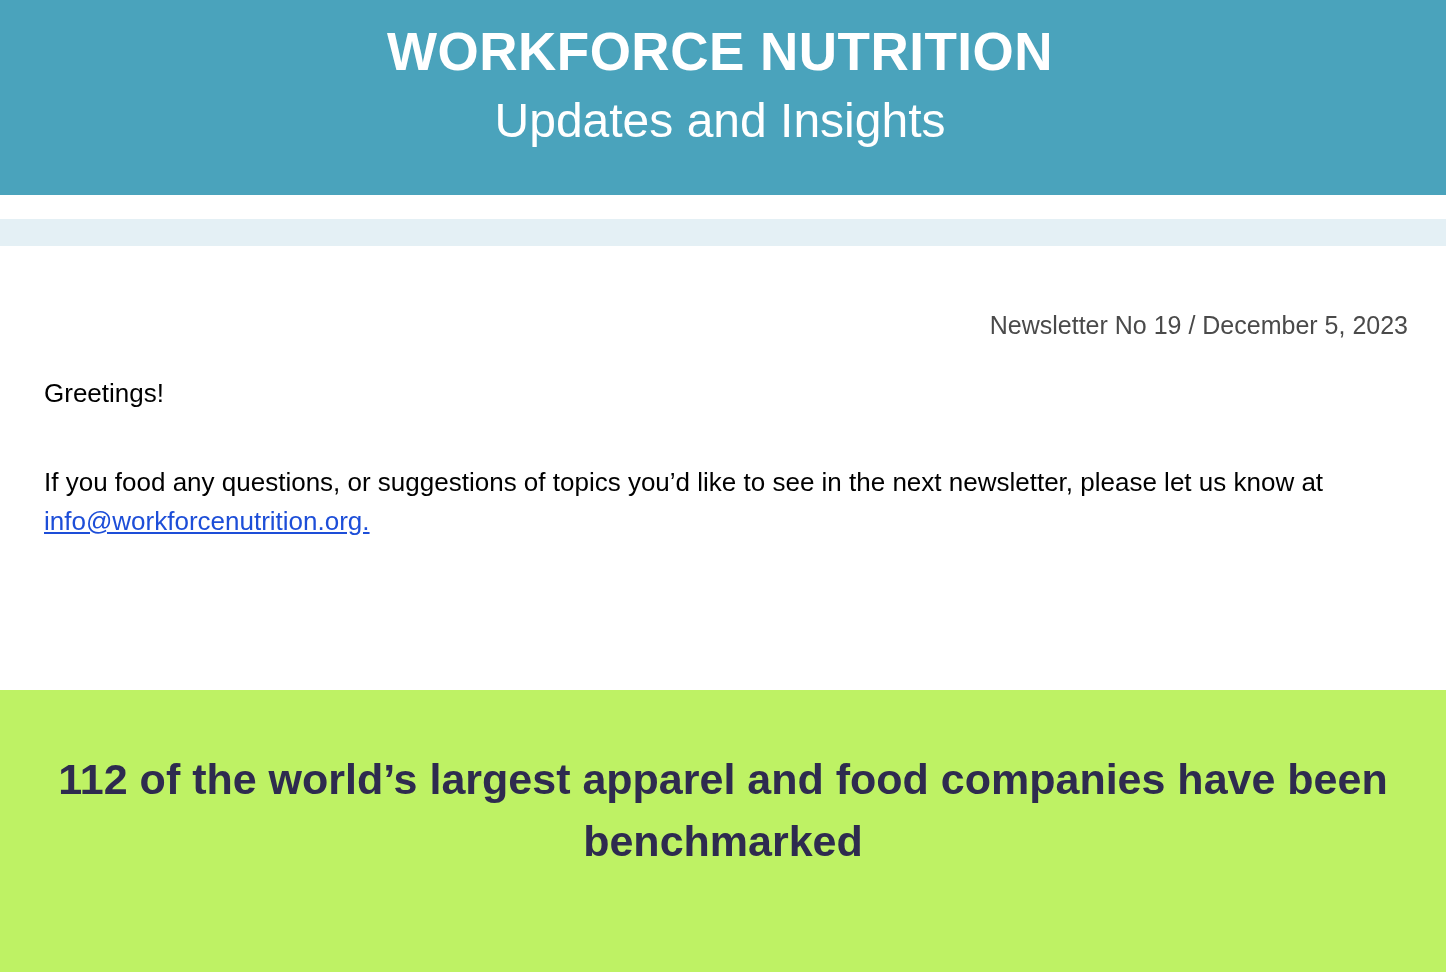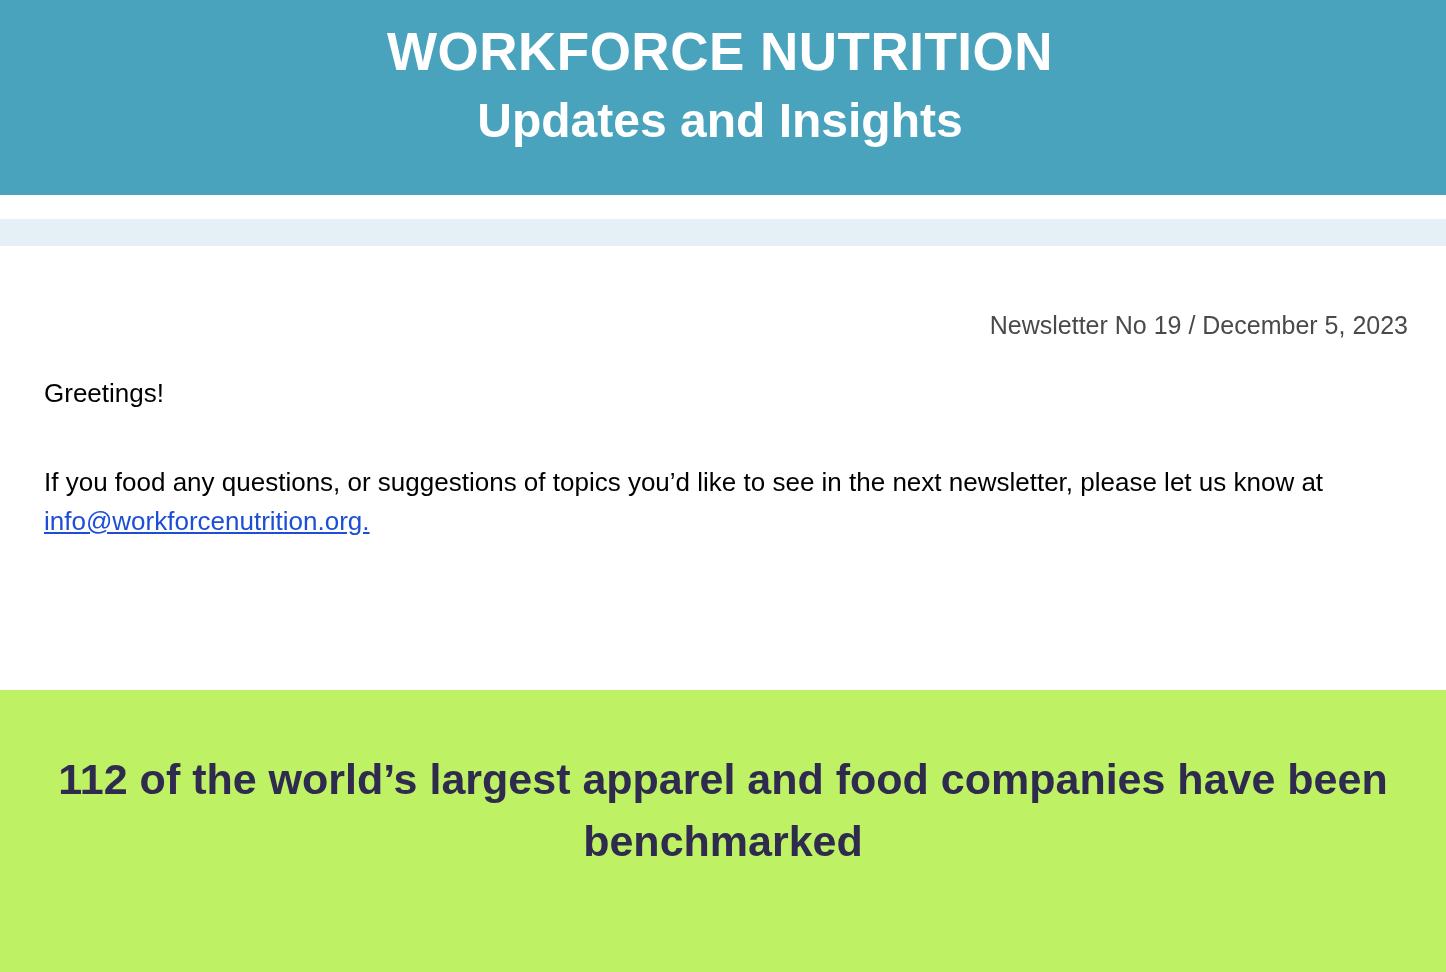--- a/index.html
+++ b/index.html
@@ -36,21 +36,21 @@
     font-size: 53px;
     font-weight: bold;
     line-height: 60px;
     letter-spacing: 0.5px;
     margin: 0;
     padding-right: 6px;
   }
   .masthead-subtitle {
     color: #ffffff;
     font-size: 48px;
-    font-weight: bold;
+    font-weight: normal;
     line-height: 58px;
     margin: 0;
     padding-top: 10px;
     padding-right: 6px;
   }
 
   
   .accent-band {
     background: #e4f0f5;
     height: 27px;

